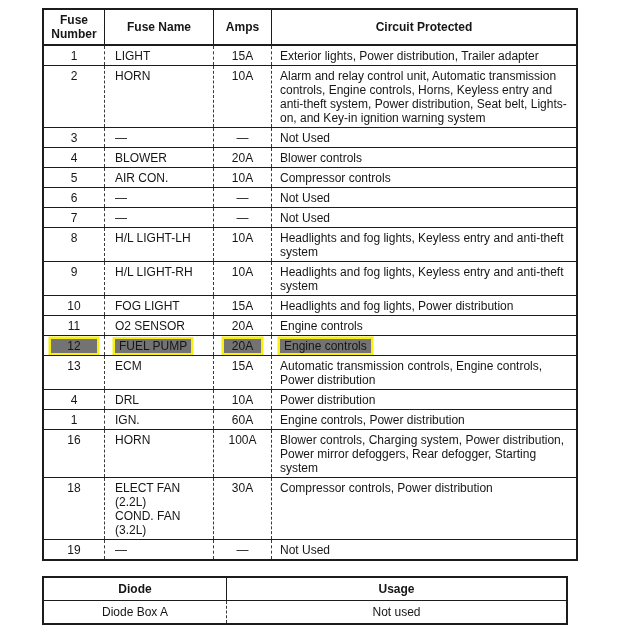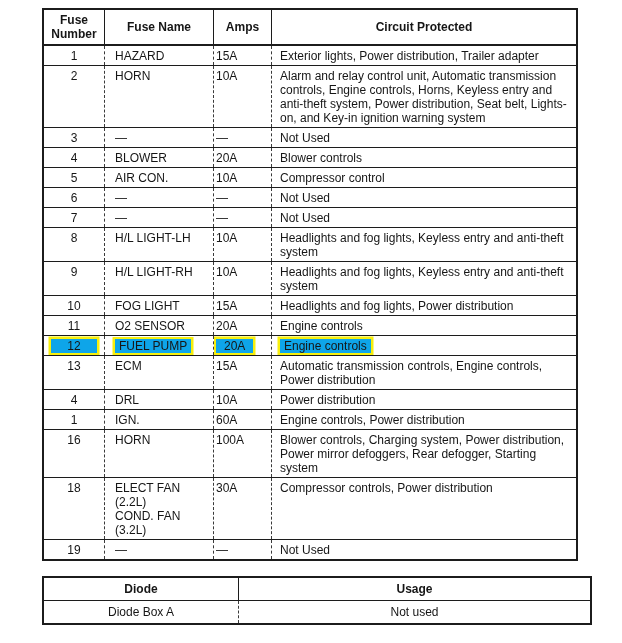--- a/index.html
+++ b/index.html
@@ -43,47 +43,47 @@
   }
   .fuse-table th:first-child { border-left: none; }
   .fuse-table td {
     padding: 3px 2px 2px 2px;
     border-top: 1.5px solid #1c1c1c;
     border-left: 1px dashed #3a3a3a;
   }
   .fuse-table td:first-child { border-left: none; }
   .c-num  { width: 56px;  text-align: center; }
   .c-name { width: 104px; text-align: left; border-radius: 8px; }
-  .c-amps { width: 53px;  text-align: left; }
+  .c-amps { width: 53px;  text-align: center; }
   .c-circuit { width: 300px; text-align: left; }
   td.c-name { padding-left: 10px; white-space: pre-line; }
   td.c-circuit { padding-left: 8px; padding-right: 4px; }
   
   .diode-table { margin-top: 15px; }
   .diode-table th {
     font-weight: bold;
     text-align: center;
-    padding: 4px 8px;
+    padding: 4px 2px;
     border-bottom: 1.5px solid #1c1c1c;
     border-left: 1.5px solid #1c1c1c;
   }
   .diode-table th:first-child { border-left: none; }
   .diode-table td {
     text-align: center;
     padding: 4px 2px;
     border-top: 1.5px solid #1c1c1c;
     border-left: 1px dashed #3a3a3a;
   }
   .diode-table td:first-child { border-left: none; }
   .d-diode { width: 178px; }
   .d-usage { width: 335px; }
   
   .cell-text { display: inline; }
   .hl {
-    background: #0ea5e9;
+    background: #737373;
     box-shadow: 0 0 0 2.5px #f8ef0c;
     display: inline-block;
     padding: 0 4px;
   }
   td.c-num .hl { padding: 0 16px; }
   td.c-amps .hl { padding: 0 8px; }
 </style>
 </head>
 <body>
 
@@ -94,21 +94,21 @@
       <tr>
         <th class="c-num">Fuse Number</th>
         <th class="c-name">Fuse Name</th>
         <th class="c-amps">Amps</th>
         <th class="c-circuit">Circuit Protected</th>
       </tr>
     </thead>
     <tbody>
         <tr>
     <td class="c-num"><span class="cell-text">1</span></td>
-    <td class="c-name"><span class="cell-text">HAZARD</span></td>
+    <td class="c-name"><span class="cell-text">LIGHT</span></td>
     <td class="c-amps"><span class="cell-text">15A</span></td>
     <td class="c-circuit"><span class="cell-text">Exterior lights, Power distribution, Trailer adapter</span></td>
   </tr>
         <tr>
     <td class="c-num"><span class="cell-text">2</span></td>
     <td class="c-name"><span class="cell-text">HORN</span></td>
     <td class="c-amps"><span class="cell-text">10A</span></td>
     <td class="c-circuit"><span class="cell-text">Alarm and relay control unit, Automatic transmission controls, Engine controls, Horns, Keyless entry and anti-theft system, Power distribution, Seat belt, Lights-on, and Key-in ignition warning system</span></td>
   </tr>
         <tr>
@@ -120,21 +120,21 @@
         <tr>
     <td class="c-num"><span class="cell-text">4</span></td>
     <td class="c-name"><span class="cell-text">BLOWER</span></td>
     <td class="c-amps"><span class="cell-text">20A</span></td>
     <td class="c-circuit"><span class="cell-text">Blower controls</span></td>
   </tr>
         <tr>
     <td class="c-num"><span class="cell-text">5</span></td>
     <td class="c-name"><span class="cell-text">AIR CON.</span></td>
     <td class="c-amps"><span class="cell-text">10A</span></td>
-    <td class="c-circuit"><span class="cell-text">Compressor control</span></td>
+    <td class="c-circuit"><span class="cell-text">Compressor controls</span></td>
   </tr>
         <tr>
     <td class="c-num"><span class="cell-text">6</span></td>
     <td class="c-name"><span class="cell-text">—</span></td>
     <td class="c-amps"><span class="cell-text">—</span></td>
     <td class="c-circuit"><span class="cell-text">Not Used</span></td>
   </tr>
         <tr>
     <td class="c-num"><span class="cell-text">7</span></td>
     <td class="c-name"><span class="cell-text">—</span></td>

